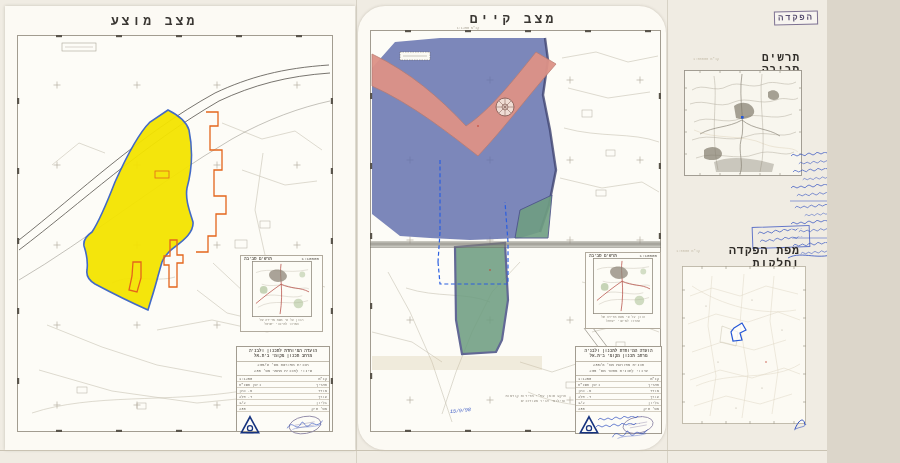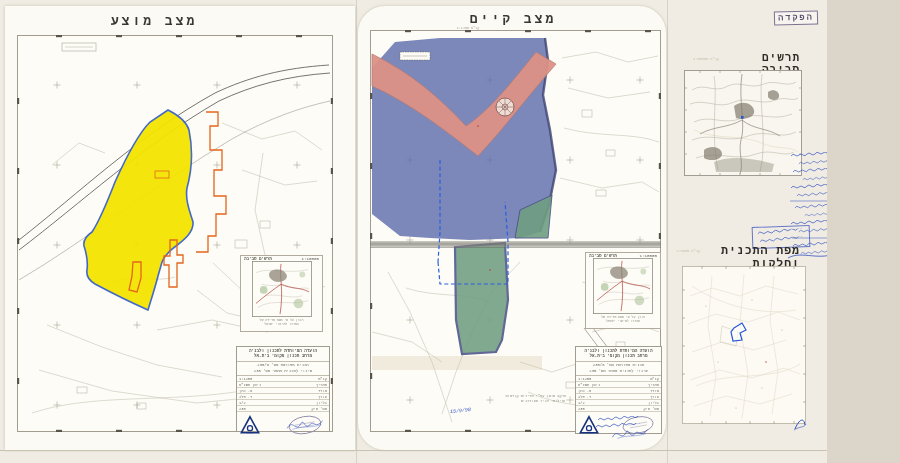--- a/index.html
+++ b/index.html
@@ -467,21 +467,21 @@
   <path d="M4,108 C18,100 36,112 54,102" stroke="#2f4fc0" stroke-width="0.8" fill="none"></path>
 </svg>
 
 <div class="a hwbox" style="left:752px;top:226px;width:56px;height:20px;">
   <svg width="56" height="20" viewBox="0 0 56 20">
     <use href="#hw" x="3" y="2" width="50" height="6"></use>
         <use href="#hw" x="6" y="10" width="46" height="6"></use>
   </svg>
 </div>
 
-<div class="a bigtitle" style="left:686px;top:244px;width:114px;font-size:11.5px;text-align:right;letter-spacing:1px;">מפת התכנית וחלקות</div>
+<div class="a bigtitle" style="left:686px;top:244px;width:114px;font-size:11.5px;text-align:right;letter-spacing:1px;">מפת הפקדה וחלקות</div>
 <div class="a scale-faint" style="left:666px;top:249px;width:34px;">קנ"מ 1:5000</div>
 <svg class="a" style="left:682px;top:266px;" width="124" height="158" viewBox="0 0 124 158">
   <rect x="0.5" y="0.5" width="123" height="157" fill="#fcfaf3" stroke="#b5af9f" stroke-width="0.8"></rect>
   <g stroke="#a29c8e" stroke-width="0.7">
     <path d="M20,0 v3 M44,0 v3 M68,0 v3 M92,0 v3 M112,0 v3 M20,155 v3 M44,155 v3 M68,155 v3 M92,155 v3 M112,155 v3"></path>
     <path d="M0,24 h3 M0,52 h3 M0,80 h3 M0,108 h3 M0,136 h3 M121,24 h3 M121,52 h3 M121,80 h3 M121,108 h3 M121,136 h3"></path>
   </g>
   <g stroke="#ded7c5" stroke-width="0.5" fill="none">
     <path d="M8,30 L30,22 L58,30 L84,20 L116,28"></path>
         <path d="M6,58 L34,48 L66,56 L96,46 L118,54"></path>

